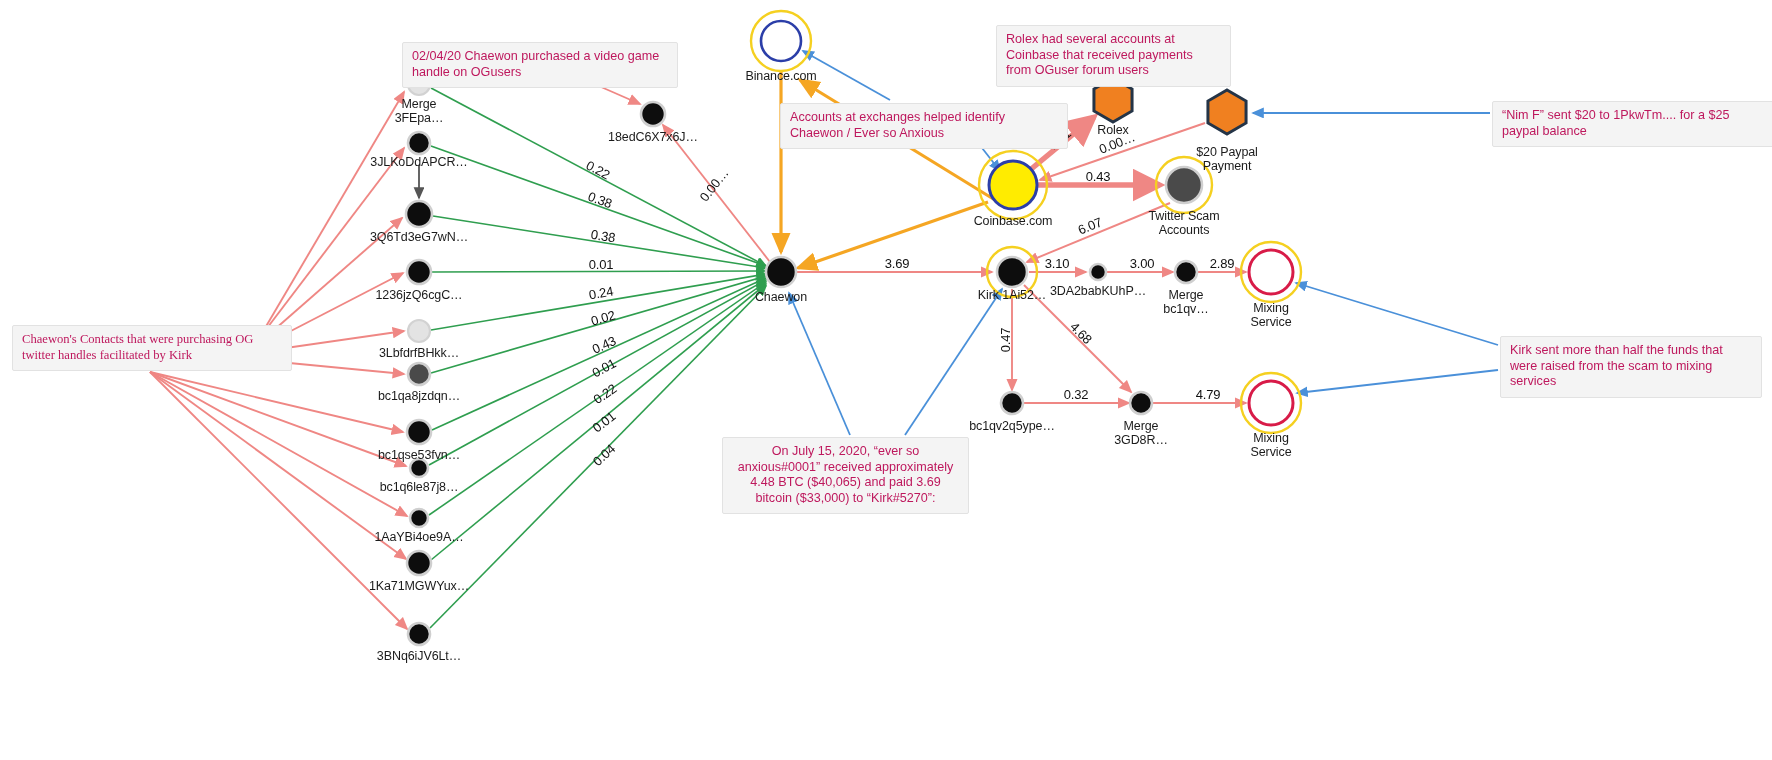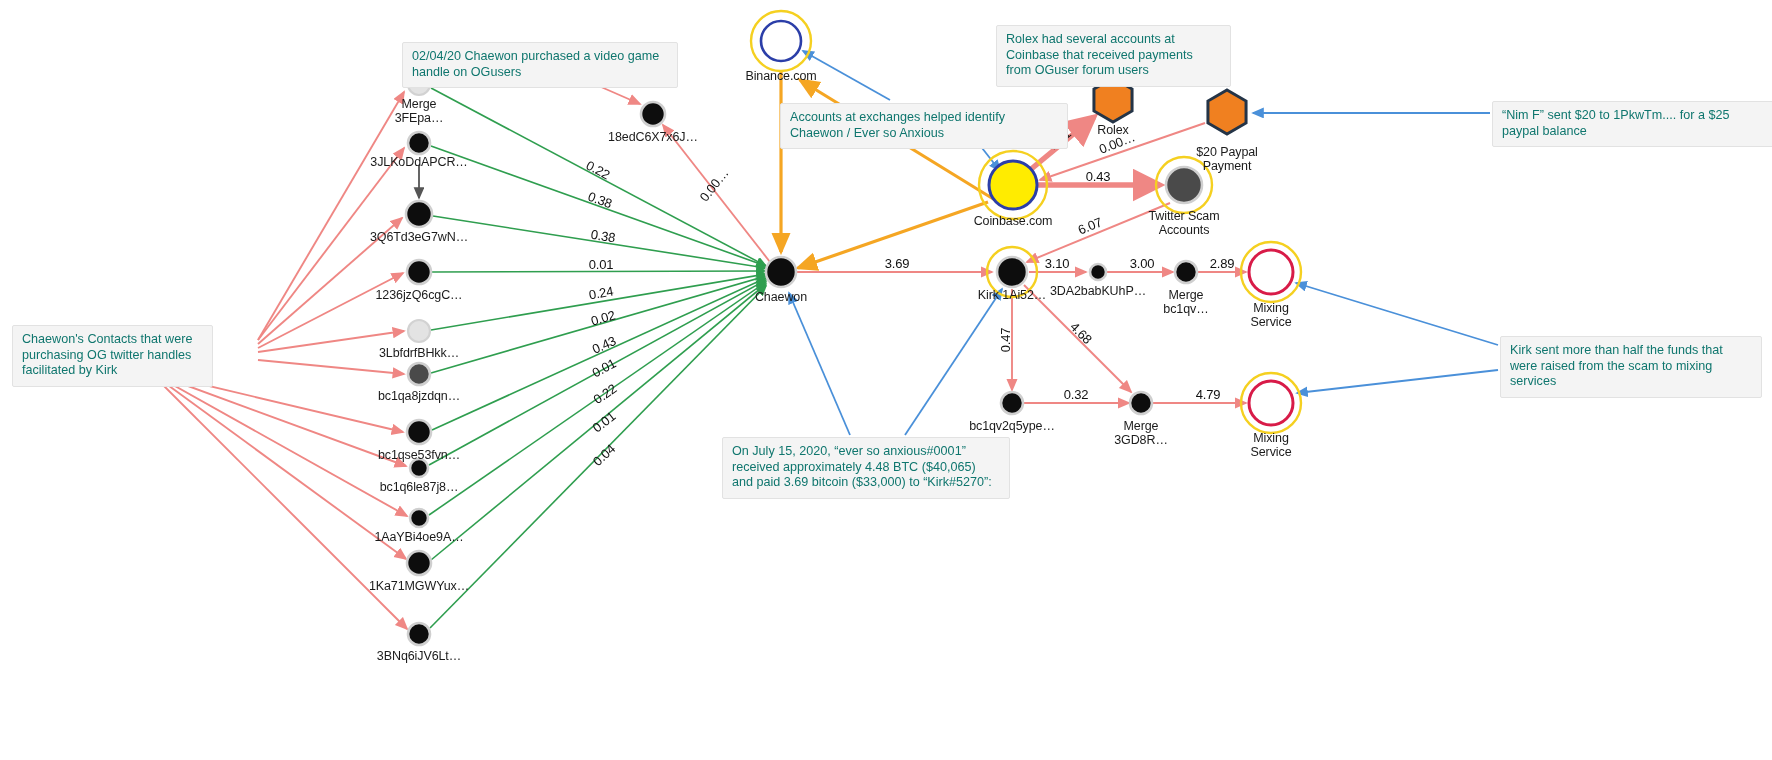--- a/index.html
+++ b/index.html
@@ -16,21 +16,21 @@
     color:#1b1b1b;white-space:pre-line;transform:translate(-50%,0);
     letter-spacing:-0.1px;
   }
   .edgelabel{
     position:absolute;font-size:13px;color:#111;white-space:nowrap;
     transform-origin:50% 50%;letter-spacing:-0.2px;
   }
   .callout{
     position:absolute;background:#f4f4f4;border:1px solid #e2e2e2;
     border-radius:2px;padding:6px 9px 7px 9px;font-size:12.6px;line-height:15.5px;
-    color:#0f766e;white-space:pre-line;box-sizing:border-box;
+    color:#be185d;white-space:pre-line;box-sizing:border-box;
   }
 </style>
 </head>
 <body>
 
 <div id="stage">
 
   <svg class="layer" id="edge-layer">
     <defs>
       <marker id="ar-red" markerWidth="7" markerHeight="7" refX="6" refY="3" orient="auto">
@@ -246,22 +246,22 @@
       <div class="edgelabel" style="left: 1090px; top: 226px; transform: translate(-50%, -50%) rotate(-22deg);">6.07</div>
       <div class="edgelabel" style="left: 1057px; top: 263px; transform: translate(-50%, -50%) rotate(0deg); text-align: center;">3.10</div>
       <div class="edgelabel" style="left: 1142px; top: 263px; transform: translate(-50%, -50%) rotate(0deg);">3.00</div>
       <div class="edgelabel" style="left: 1222px; top: 263px; transform: translate(-50%, -50%) rotate(0deg);">2.89</div>
       <div class="edgelabel" style="left: 1005px; top: 340px; transform: translate(-50%, -50%) rotate(-90deg);">0.47</div>
       <div class="edgelabel" style="left: 1081px; top: 333px; transform: translate(-50%, -50%) rotate(45deg);">4.68</div>
       <div class="edgelabel" style="left: 1076px; top: 394px; transform: translate(-50%, -50%) rotate(0deg);">0.32</div>
       <div class="edgelabel" style="left: 1208px; top: 394px; transform: translate(-50%, -50%) rotate(0deg);">4.79</div>
     </div>
   <div id="callouts">
-      <div class="callout" style="left: 12px; top: 325px; width: 201px;">Chaewon's Contacts that were purchasing OG twitter handles facilitated by Kirk</div>
+      <div class="callout" style="left: 12px; top: 325px; width: 280px; font-family: Liberation Serif, serif;">Chaewon's Contacts that were purchasing OG twitter handles facilitated by Kirk</div>
       <div class="callout" style="left: 402px; top: 42px; width: 276px;">02/04/20 Chaewon purchased a video game handle on OGusers</div>
       <div class="callout" style="left: 780px; top: 103px; width: 288px;">Accounts at exchanges helped identify Chaewon / Ever so Anxious</div>
       <div class="callout" style="left: 996px; top: 25px; width: 235px;">Rolex had several accounts at Coinbase that received payments from OGuser forum users</div>
       <div class="callout" style="left: 1492px; top: 101px; width: 286px;">“Nim F” sent $20 to 1PkwTm.... for a $25 paypal balance</div>
       <div class="callout" style="left: 1500px; top: 336px; width: 262px;">Kirk sent more than half the funds that were raised from the scam to mixing services</div>
-      <div class="callout" style="left: 722px; top: 437px; width: 288px;">On July 15, 2020, “ever so anxious#0001” received approximately 4.48 BTC ($40,065) and paid 3.69 bitcoin ($33,000) to “Kirk#5270”:</div>
+      <div class="callout" style="left: 722px; top: 437px; width: 247px; text-align: center;">On July 15, 2020, “ever so anxious#0001” received approximately 4.48 BTC ($40,065) and paid 3.69 bitcoin ($33,000) to “Kirk#5270”:</div>
     </div>
 
 </div>
 
 </body></html>

